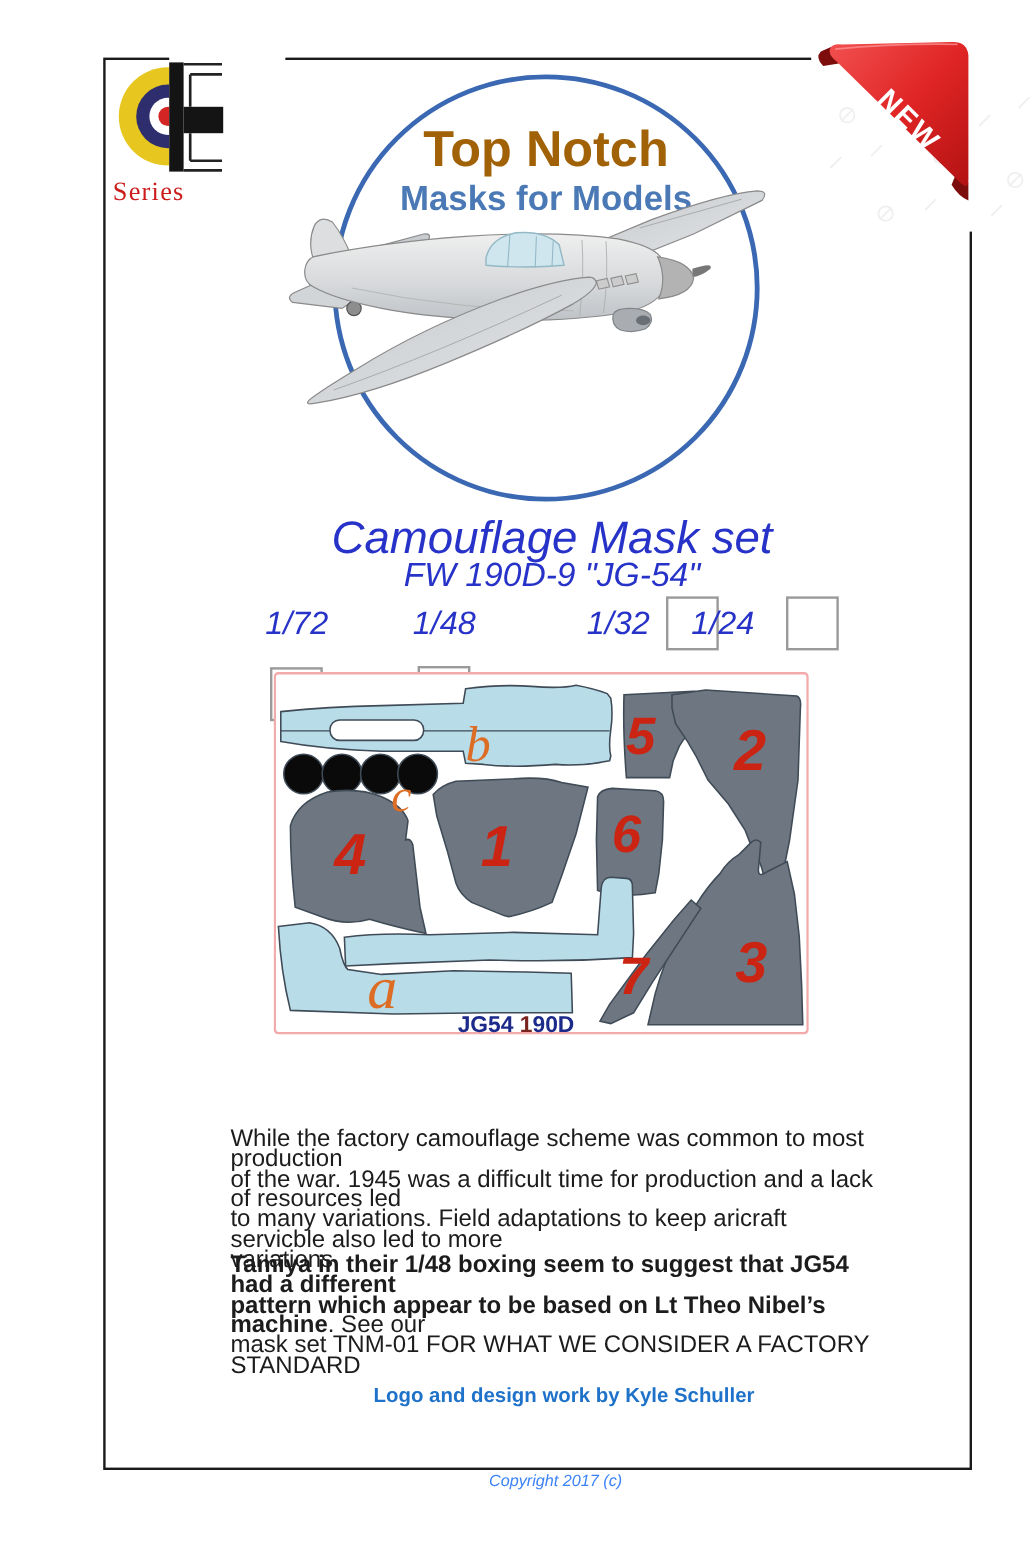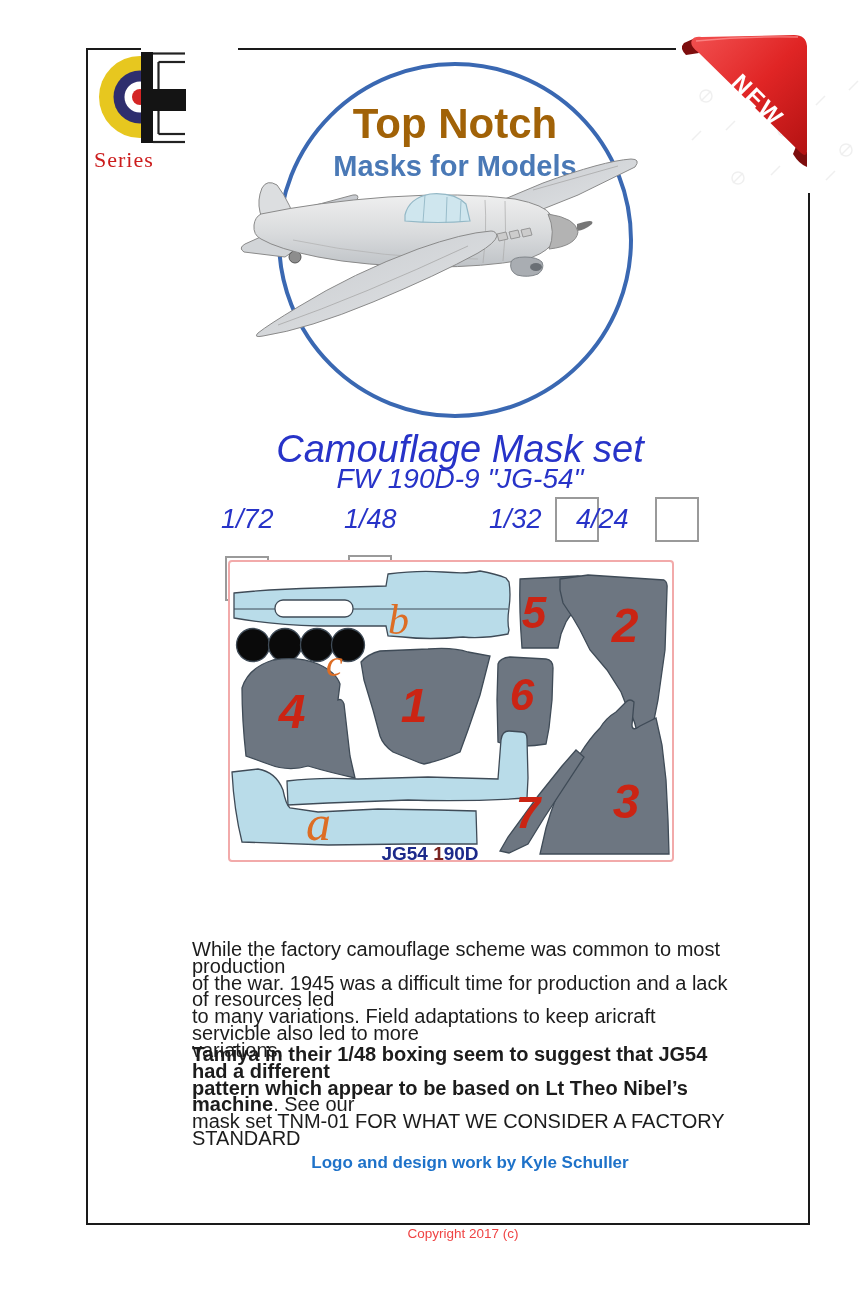--- a/index.html
+++ b/index.html
@@ -15,21 +15,21 @@
   .product-title{left:60px;top:428px;width:800px;text-align:center;font-size:38px;font-style:italic;color:#2733c8;z-index:3;}
   .product-subtitle{left:60px;top:463px;width:800px;text-align:center;font-size:28px;font-style:italic;color:#2733c8;z-index:3;}
   .scale-group{top:497px;display:flex;align-items:center;z-index:3;}
   .scale-label{font-size:27px;font-style:italic;color:#2733c8;line-height:45px;}
   .scale-box{width:44px;height:45px;border:2px solid #9a9a9a;box-sizing:border-box;background:#ffffff;}
   .sheet{left:228px;top:560px;z-index:3;}
   .body-text{left:192px;width:540px;font-size:20px;line-height:16.8px;color:#1c1c1c;z-index:3;}
   .p1{top:941px;}
   .p2{top:1046px;}
   .credit{left:192px;top:1153px;width:556px;text-align:center;font-size:17px;font-weight:bold;color:#1e72c9;z-index:3;}
-  .copyright{left:101px;top:1226px;width:724px;text-align:center;font-size:13.5px;color:#ef4444;z-index:3;}
+  .copyright{left:101px;top:1226px;width:724px;text-align:center;font-size:13.5px;font-style:italic;color:#3b82f6;z-index:3;}
   .mask-num{font-family:"Liberation Sans",sans-serif;font-style:italic;font-weight:bold;fill:#cb2413;}
   .mask-letter{font-family:"Liberation Serif",serif;font-style:italic;fill:#dd6d24;}
 </style>
 </head>
 <body>
 
 <div class="abs page-border"></div>
 
 <svg class="abs" style="left:88px;top:40px;z-index:3;" width="150" height="118" viewBox="0 0 150 118">
   <circle cx="52" cy="57" r="41" fill="#e7c71f"></circle>
@@ -142,21 +142,21 @@
 </div>
 <div class="abs scale-group" style="left:344px;gap:13px;flex-direction:column;">
   <span class="scale-label">1/48</span>
   <span class="scale-box"></span>
 </div>
 <div class="abs scale-group" style="left:461px;gap:13px;margin-left:28px;">
   <span class="scale-label">1/32</span>
   <span class="scale-box"></span>
 </div>
 <div class="abs scale-group" style="left:576px;gap:26px;">
-  <span class="scale-label">4/24</span>
+  <span class="scale-label">1/24</span>
   <span class="scale-box"></span>
 </div>
 
 <svg class="abs sheet" width="446" height="302" viewBox="0 0 446 302">
   <rect x="1" y="1" width="444" height="300" rx="3" fill="#ffffff" stroke="#f2aaaa" stroke-width="2"></rect>
   <g stroke="#3f4b57" stroke-width="1.3">
 
     <path d="M 6,33 Q 45,29 90,28 L 158,26 L 160,14 Q 190,10 215,12 Q 240,14 252,11 Q 268,14 278,18 L 281,22 Q 283,34 281,48 Q 279,62 281,70 L 280,74 Q 255,79 235,77 Q 200,80 175,77 L 160,76 L 158,66 L 90,66 Q 45,65 6,58 Z" fill="#b9dce9"></path>
     <path d="M 6,49 L 280,49" stroke-width="1" fill="none"></path>
     <rect x="47" y="40" width="78" height="17" rx="8" fill="#ffffff"></rect>

